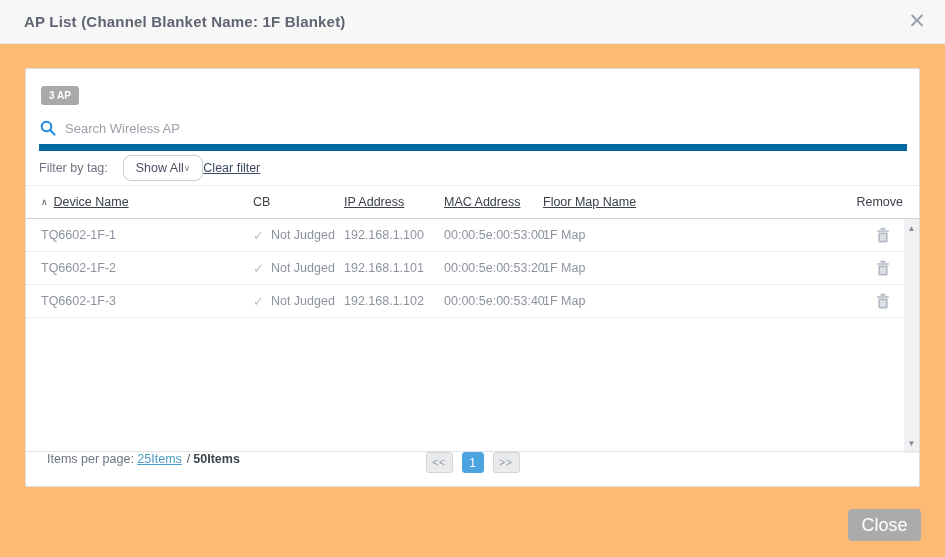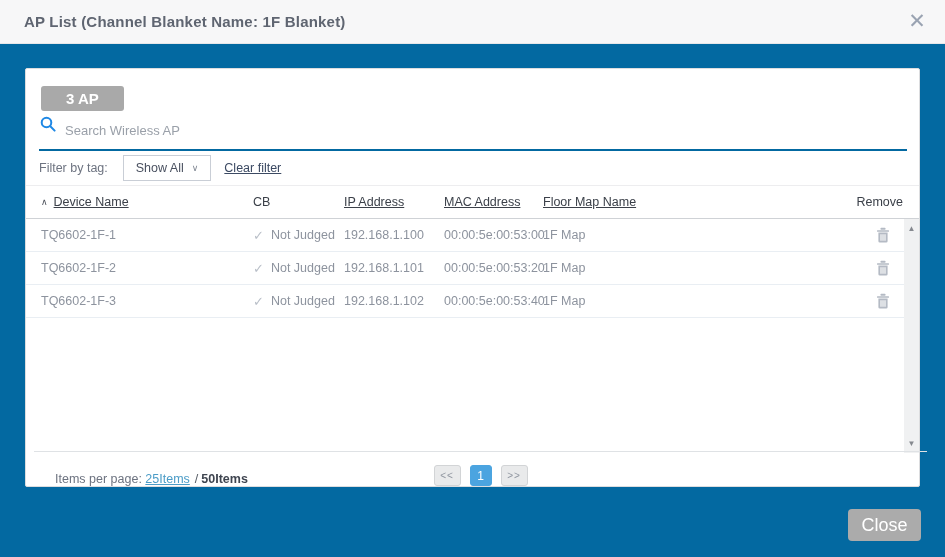--- a/index.html
+++ b/index.html
@@ -1,52 +1,52 @@
 <!DOCTYPE html>
 <html><head>
 <meta charset="utf-8">
 <style>
   * { margin:0; padding:0; box-sizing:border-box; }
   html,body { width:945px; height:557px; background:#ffffff; overflow:hidden;
     font-family:"Liberation Sans","DejaVu Sans",sans-serif; }
-  .stage { position:relative; width:945px; height:557px; background:#0369a1; }
+  .stage { position:relative; width:945px; height:557px; background:#fdba74; }
 
   
   .modal-header { position:absolute; left:0; top:0; width:945px; height:44px;
     background:#f7f7f8; border-bottom:1px solid #e7e7e9; display:flex; align-items:center; }
   .modal-title { margin-left:24px; font-size:15px; font-weight:bold; color:#5f6571; letter-spacing:.2px; }
   .close-x { position:absolute; right:13px; top:6px; font-size:21px; color:#9aa3b2; cursor:pointer;
     line-height:30px; width:30px; text-align:center; }
 
   
   .panel { position:absolute; left:25px; top:68px; width:895px; height:419px;
     background:#fff; border:1px solid #dcdddf; border-radius:2px; }
 
   .toolbar { position:relative; height:47px; }
   .count-badge { position:absolute; left:15px; top:17px; background:#a9a9a9; color:#fff;
-    font-size:15px; font-weight:bold; padding:4px 25px; border-radius:3px; }
+    font-size:10px; font-weight:bold; padding:4px 8px; border-radius:3px; }
   .edit-btn { position:absolute; right:6px; top:11px; background:#2196f3; color:#fff;
     border:none; border-radius:4px; font-size:13px; padding:9px 15px; cursor:pointer;
     font-family:inherit; }
 
-  .search-row { position:relative; height:35px; margin:0 12px 0 13px; border-bottom:2px solid #0369a1;
-    display:flex; }
+  .search-row { position:relative; height:35px; margin:0 12px 0 13px; border-bottom:7px solid #0369a1;
+    display:flex; align-items:center; }
   .search-icon { width:16px; height:16px; margin:0 9px 4px 1px; flex:0 0 auto; }
   .search-input { border:none; outline:none; flex:1; font-size:13px; color:#5a6068;
     font-family:inherit; background:transparent; margin-bottom:4px; }
   .search-input::placeholder { color:#9aa0a9; }
 
   .filter-row { position:relative; height:35px; display:flex; align-items:center; padding-left:13px;
     border-bottom:1px solid #ededef; }
   .filter-label { font-size:12.5px; color:#6d7380; }
-  .tag-dropdown { margin-left:15px; border:1px solid #c9ced6; border-radius:0; background:#fff;
+  .tag-dropdown { margin-left:15px; border:1px solid #c9ced6; border-radius:8px; background:#fff;
     height:26px; padding:0 12px; font-size:12.5px; color:#4a5160; display:flex; align-items:center;
-    gap:8px; cursor:pointer; }
+    gap:0; cursor:pointer; }
   .tag-dropdown .caret { font-size:9px; color:#7d8490; }
-  .clear-filter { margin-left:13px; font-size:12.5px; color:#3c4a63; text-decoration:underline; cursor:pointer; }
+  .clear-filter { font-size:12.5px; color:#3c4a63; text-decoration:underline; cursor:pointer; }
 
   
   .tgrid { display:grid; grid-template-columns:212px 91px 100px 99px 190px 1fr; align-items:center; }
   .thead { height:33px; border-bottom:1px solid #cfd2d6; padding-left:15px; font-size:12.5px; color:#3b4049; }
   .th { display:flex; align-items:center; gap:6px; }
   .th .sort-caret { font-size:9px; color:#4a4f58; }
   .th-link { text-decoration:underline; cursor:pointer; }
   .th-plain { text-decoration:none; }
   .th-remove { justify-content:flex-end; padding-right:16px; }
 
@@ -57,22 +57,22 @@
   .check { color:#b9bfc8; font-size:13px; }
   .cell-remove { display:flex; justify-content:flex-end; padding-right:14px; }
   .trash { width:14px; height:16px; cursor:pointer; }
 
   .scrollbar { position:absolute; right:0; top:0; width:15px; height:234px; background:#f0f1f2; }
   .sb-arrow { position:absolute; left:0; width:15px; height:15px; display:flex; align-items:center;
     justify-content:center; font-size:8px; color:#85898f; cursor:pointer; }
   .sb-up { top:2px; } .sb-down { bottom:2px; }
 
   
-  .pagination { position:absolute; left:8px; bottom:0; width:100%; height:35px; border-top:1px solid #dfe2e5;
-    display:flex; align-items:flex-end; }
+  .pagination { position:absolute; left:0; bottom:0; width:100%; height:35px; border-top:1px solid #dfe2e5;
+    display:flex; align-items:flex-start; }
   .ipp { margin-left:21px; font-size:12.5px; color:#6d7380; }
   .ipp-link { color:#4b9cc7; text-decoration:underline; cursor:pointer; }
   .ipp-sep { color:#555b64; margin:0 3px 0 5px; }
   .ipp-max { color:#3f4550; font-weight:bold; }
   .pager { position:absolute; left:50%; transform:translateX(-50%); display:flex; gap:9px; align-items:center; }
   .pg-btn { min-width:27px; height:21px; background:#e9eaeb; border:1px solid #d2d4d6; border-radius:3px;
     color:#9096a0; font-size:10px; display:flex; align-items:center; justify-content:center;
     cursor:pointer; letter-spacing:1px; font-family:inherit; }
   .pg-cur { min-width:22px; height:21px; background:#4ba4e0; border:1px solid #4ba4e0; border-radius:3px;
     color:#fff; font-size:12px; display:flex; align-items:center; justify-content:center; cursor:pointer; }

